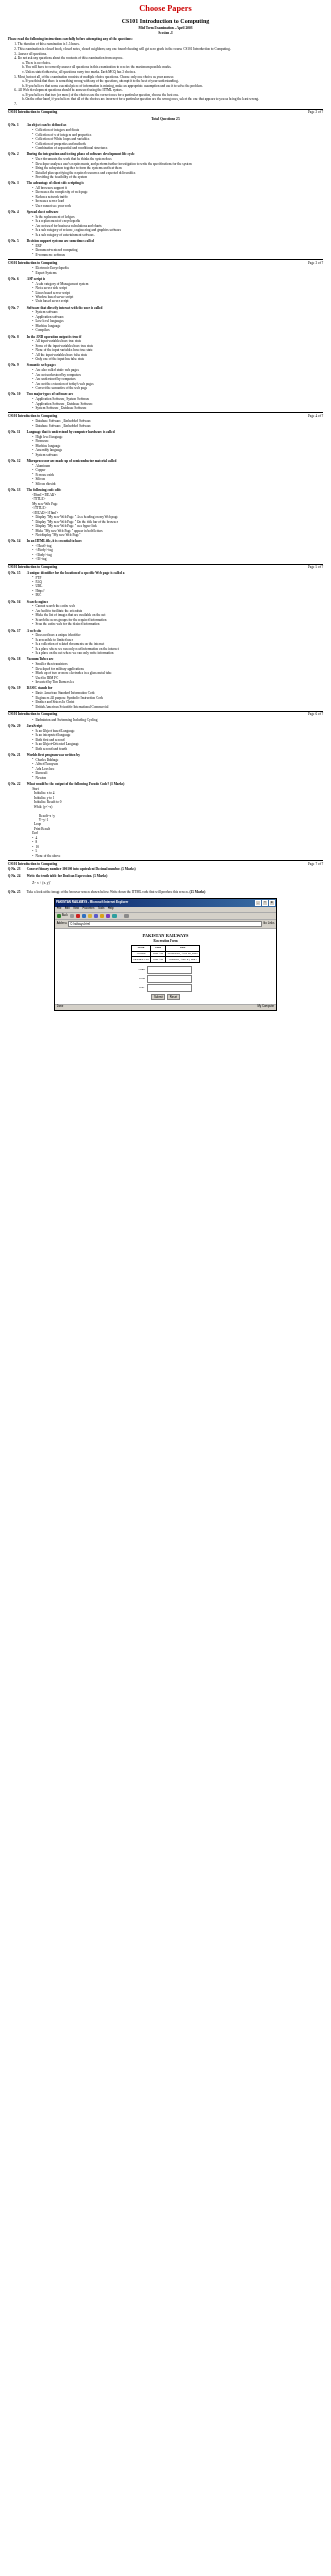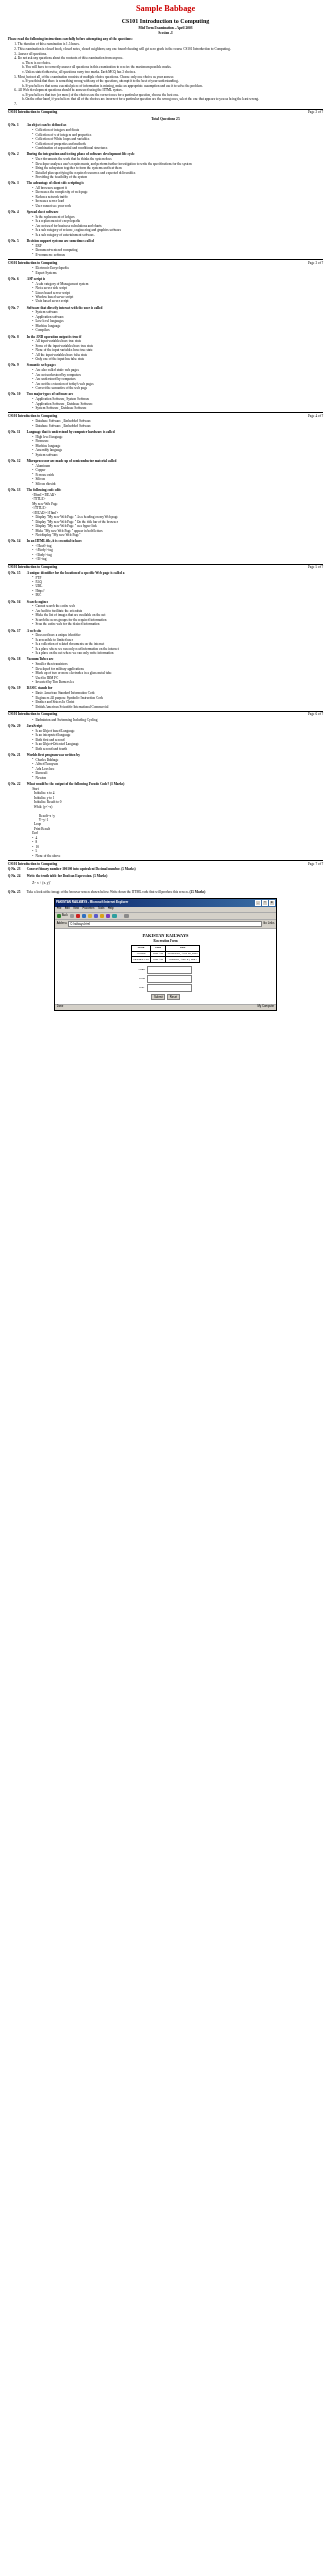--- a/index.html
+++ b/index.html
@@ -273,21 +273,21 @@
     display: flex;
     justify-content: space-between;
   }
   .indent10 { padding-left: 5.5px; }
 </style>
 </head>
 <body>
 
 <div class="page">
 
-  <div class="sample-title">Sample Babbage</div>
+  <div class="sample-title">Choose Papers</div>
   <div class="course-title">CS101 Introduction to Computing</div>
   <div class="exam-line">Mid Term Examination - April 2003</div>
   <div class="session-line">Session -I</div>
 
   <div class="instr-head">Please read the following instructions carefully before attempting any of the questions:</div>
   <ol class="instr">
     <li>The duration of this examination is 1.5 hours.</li>
     <li>This examination is closed book, closed notes, closed neighbors; any one found cheating will get zero grade in the course CS101 Introduction to Computing.</li>
     <li>Answer all questions.</li>
     <li>

